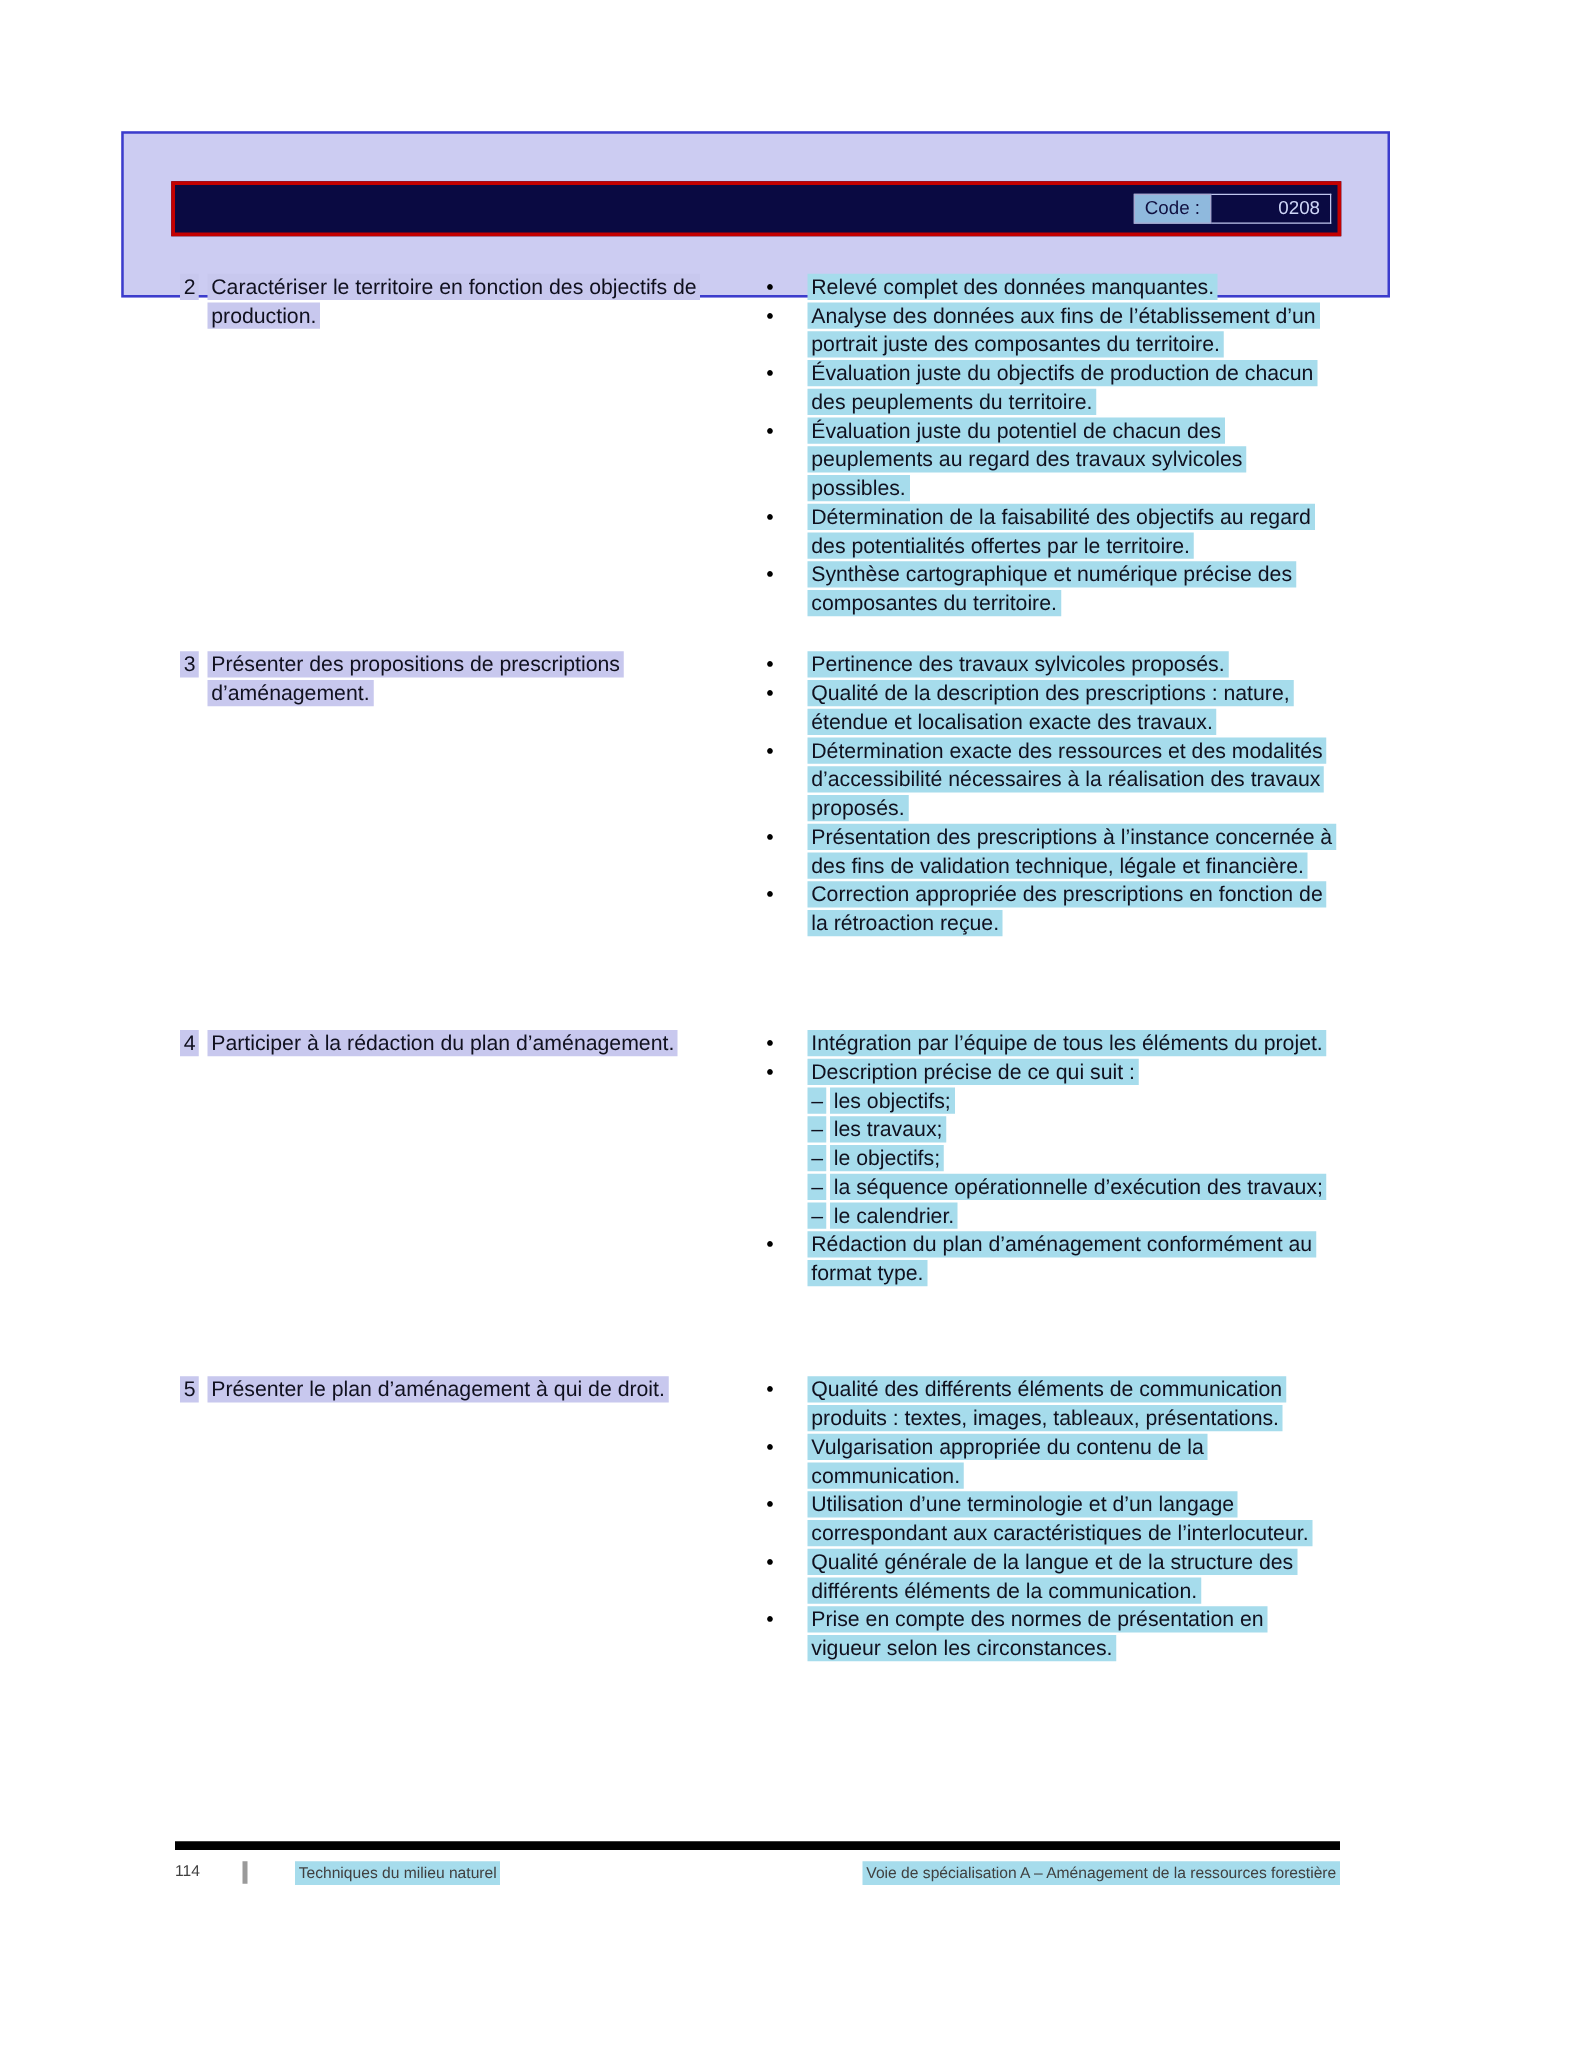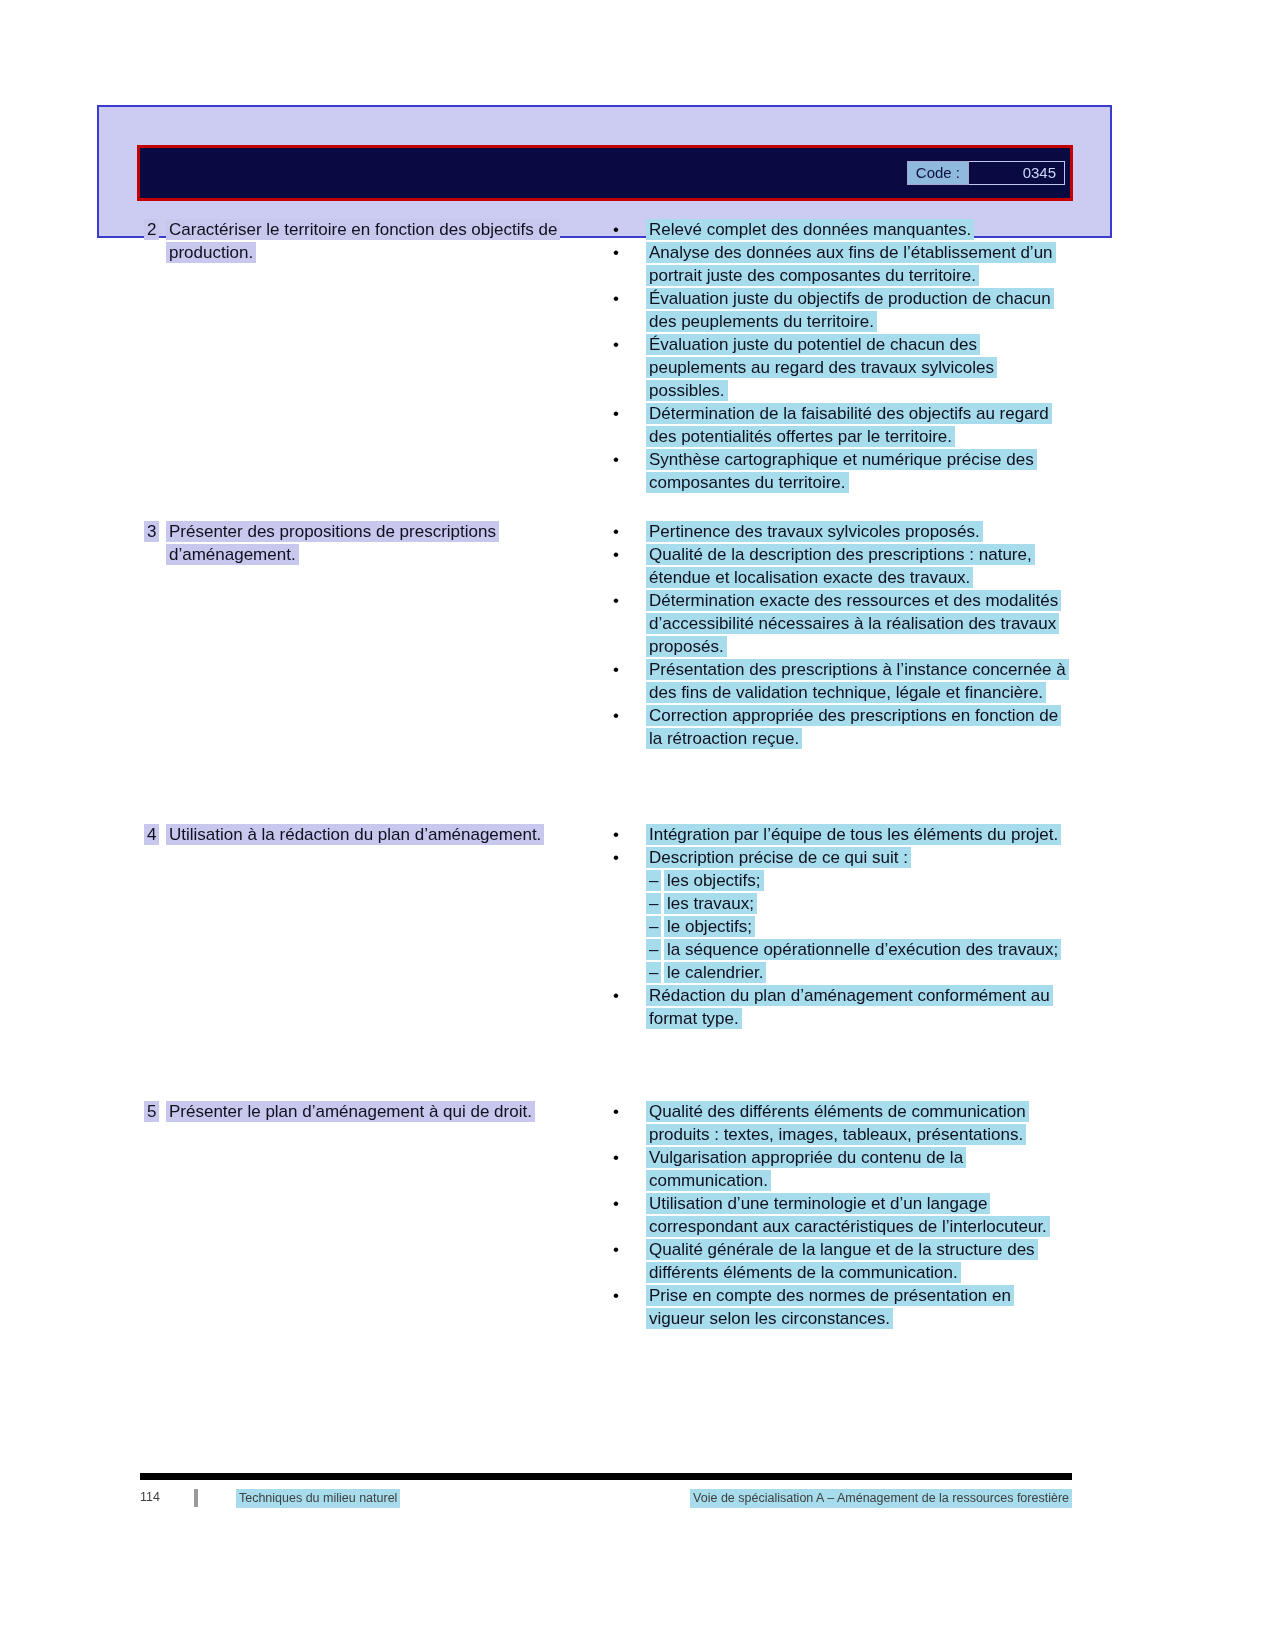--- a/index.html
+++ b/index.html
@@ -9,21 +9,21 @@
     font-family:"Liberation Sans", sans-serif; font-size:17px; line-height:23px;
     color:#10101e; overflow:hidden;
   }
 
   
   .header-outer {
     position:absolute; left:97px; top:105px; width:1015px; height:133px;
     background:#ccccf2; border:2px solid #3c3ccc;
   }
   .header-navy {
-    position:absolute; left:38px; top:38px; width:936px; height:56px;
+    position:absolute; left:38px; top:38px; width:936px; height:44px;
     background:#0a0a42; border:3px solid #c40000;
     display:flex; align-items:center; justify-content:flex-end;
   }
   .code-box { display:flex; align-items:stretch; margin-right:5px; height:24px; font-size:15px; line-height:22px; }
   .code-label {
     background:#8fb9dd; color:#101040; padding:1px 8px;
     border:1px solid #a8a8d0; display:flex; align-items:center;
   }
   .code-value {
     border:1px solid #c0c6ee; border-left:none; color:#cdd5f6;
@@ -58,21 +58,21 @@
 </style>
 </head>
 <body>
 
 <div class="page">
 
   <div class="header-outer">
     <div class="header-navy">
       <div class="code-box">
         <span class="code-label">Code :</span>
-        <span class="code-value">0345</span>
+        <span class="code-value">0208</span>
       </div>
     </div>
   </div>
 
   <div id="rows">
       <div class="row" style="top: 218px;">
         <div class="cell-left">
           <span class="row-num"><span class="hl hl-purple">2</span></span>
           <div class="left-text"><span class="hl hl-purple">Caractériser le territoire en fonction des objectifs de production.</span></div>
         </div>
@@ -127,21 +127,21 @@
           </div>
           <div class="item">
             <span class="marker bullet">•</span>
             <div class="item-text"><span class="hl hl-cyan">Correction appropriée des prescriptions en fonction de la rétroaction reçue.</span></div>
           </div>
         </div>
       </div>
       <div class="row" style="top: 823px;">
         <div class="cell-left">
           <span class="row-num"><span class="hl hl-purple">4</span></span>
-          <div class="left-text"><span class="hl hl-purple">Utilisation à la rédaction du plan d’aménagement.</span></div>
+          <div class="left-text"><span class="hl hl-purple">Participer à la rédaction du plan d’aménagement.</span></div>
         </div>
         <div class="cell-right">
           <div class="item">
             <span class="marker bullet">•</span>
             <div class="item-text"><span class="hl hl-cyan">Intégration par l’équipe de tous les éléments du projet.</span></div>
           </div>
           <div class="item">
             <span class="marker bullet">•</span>
             <div class="item-text"><span class="hl hl-cyan">Description précise de ce qui suit :</span></div>
           </div>

